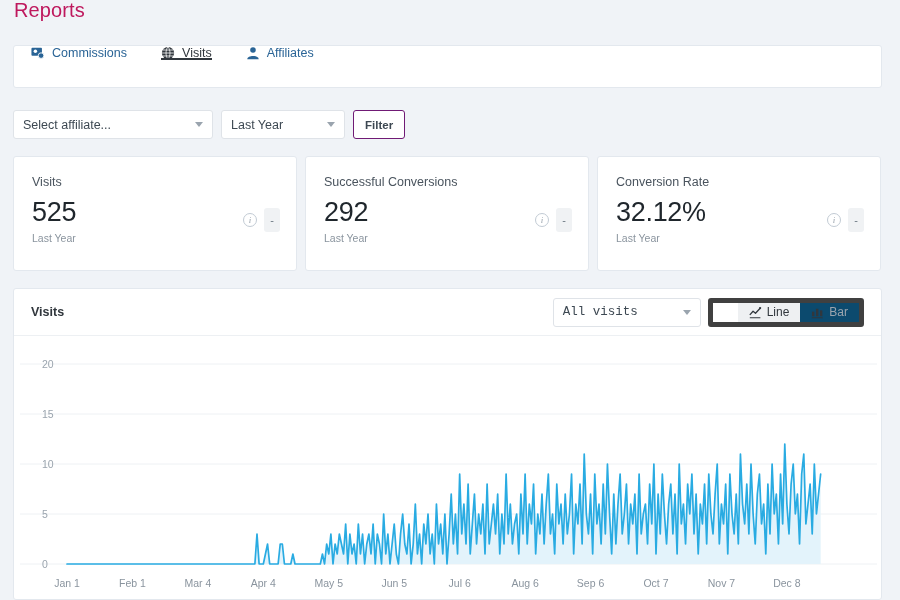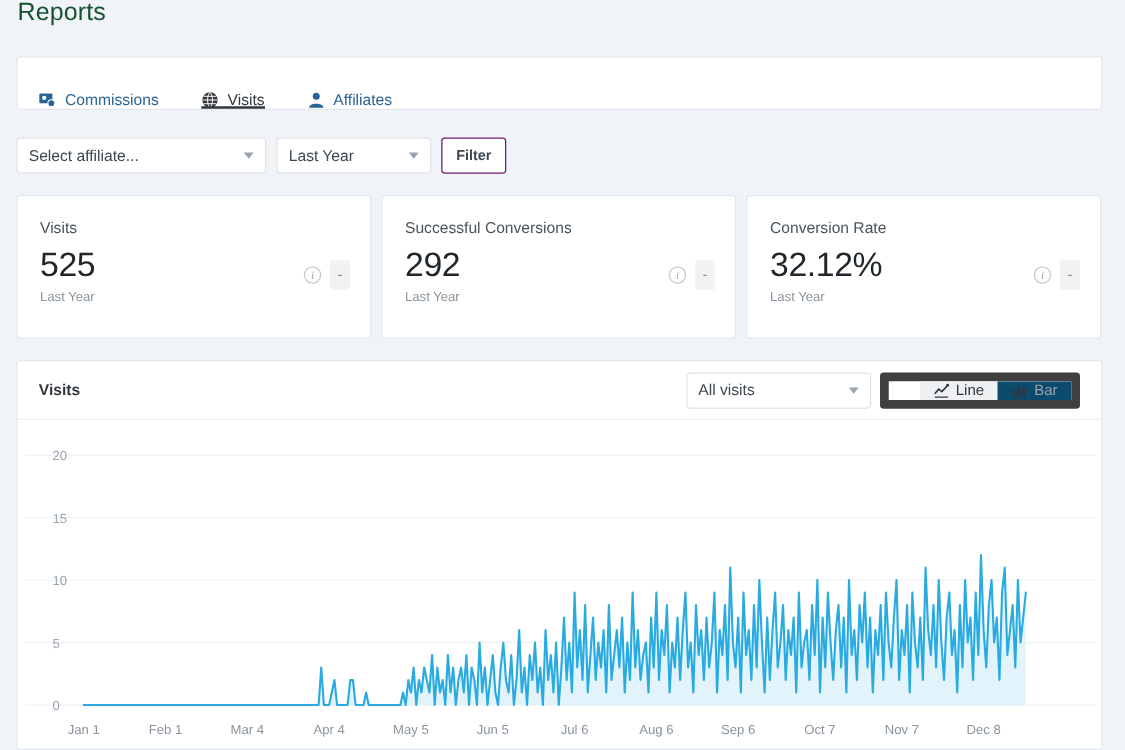--- a/index.html
+++ b/index.html
@@ -9,36 +9,36 @@
     width: 900px; height: 600px;
     background: #f0f3f7;
     font-family: "Liberation Sans", sans-serif;
     overflow: hidden;
   }
   .page { width: 900px; height: 600px; position: relative; }
 
   
   .page-title {
     position: absolute; left: 14px; top: -1px;
-    font-size: 20px; font-weight: 400; color: #14532d;
+    font-size: 20px; font-weight: 400; color: #be185d;
     letter-spacing: 0.1px;
   }
 
   
   .card {
     background: #ffffff;
     border: 1px solid #e3e8ee;
     border-radius: 3px;
   }
 
   
   .tabs-card {
     position: absolute; left: 13px; top: 45px;
     width: 869px; height: 43px;
-    display: flex; align-items: flex-end; padding-left: 17px;
+    display: flex; align-items: flex-start; padding-left: 17px;
   }
   .tab {
     display: flex; align-items: center; gap: 7px;
     padding: 0 13px 0 0; margin-right: 21px;
     font-size: 12.5px; color: #2a6496;
     cursor: pointer; position: relative;
   }
   .tab.active { color: #31373d; }
   .tab.active::after {
     content: ""; position: absolute;
@@ -108,24 +108,24 @@
   .chart-card {
     position: absolute; left: 13px; top: 288px;
     width: 869px; height: 312px; overflow: hidden;
   }
   .chart-head {
     height: 47px; border-bottom: 1px solid #edf0f3;
     display: flex; align-items: center; padding: 0 17px;
   }
   .chart-title { font-size: 12.5px; font-weight: bold; color: #31373d; }
   .chart-controls { margin-left: auto; display: flex; align-items: center; gap: 7px; }
-  #visits-filter-select { width: 148px; }
+  #visits-filter-select { width: 148px; font-family: Liberation Mono, monospace; }
   #interval-select { width: 82px; }
   .toggle-group {
-    display: flex; border: 7px solid #404040; border-radius: 3px; overflow: hidden;
+    display: flex; border: 5px solid #404040; border-radius: 3px; overflow: hidden;
     height: 29px;
     padding-left: 25px;
   }
   .toggle-btn {
     display: flex; align-items: center; gap: 5px;
     padding: 0 11px; font-size: 12px; background: #0c4a6e;
     color: #9aa4ae; cursor: pointer;
   }
   .toggle-btn.active { background: #eef0f2; color: #31373d; }
   .toggle-ico { width: 13px; height: 13px; display: block; }

